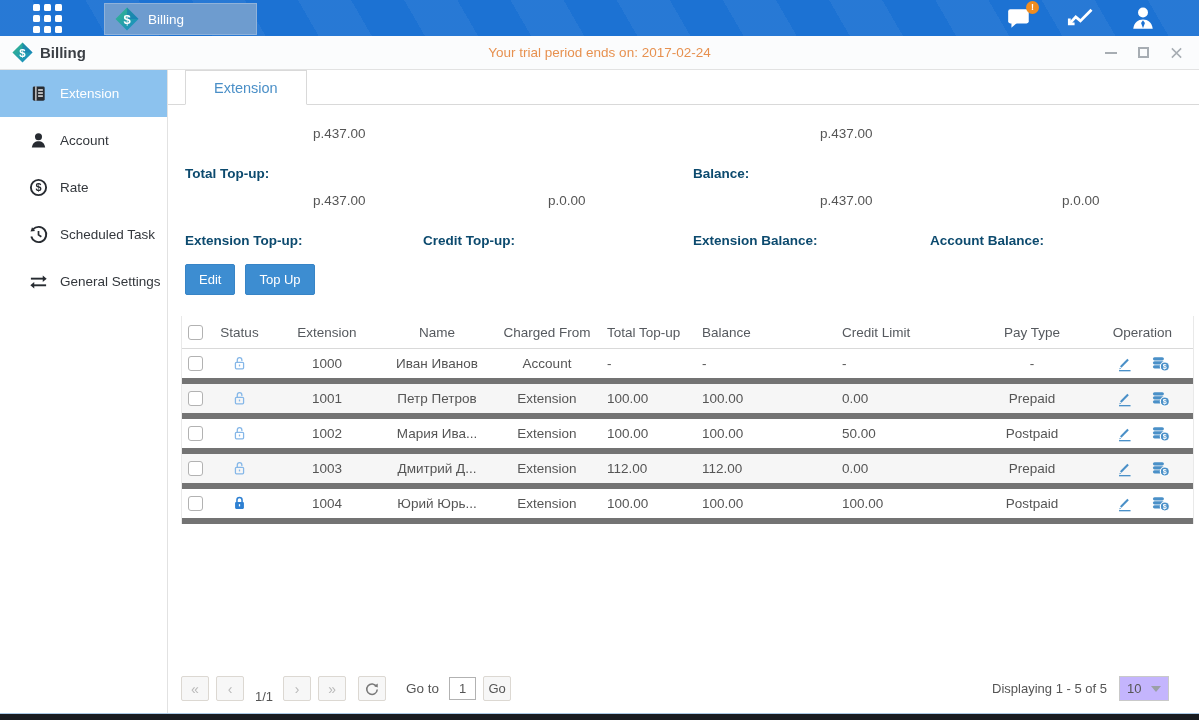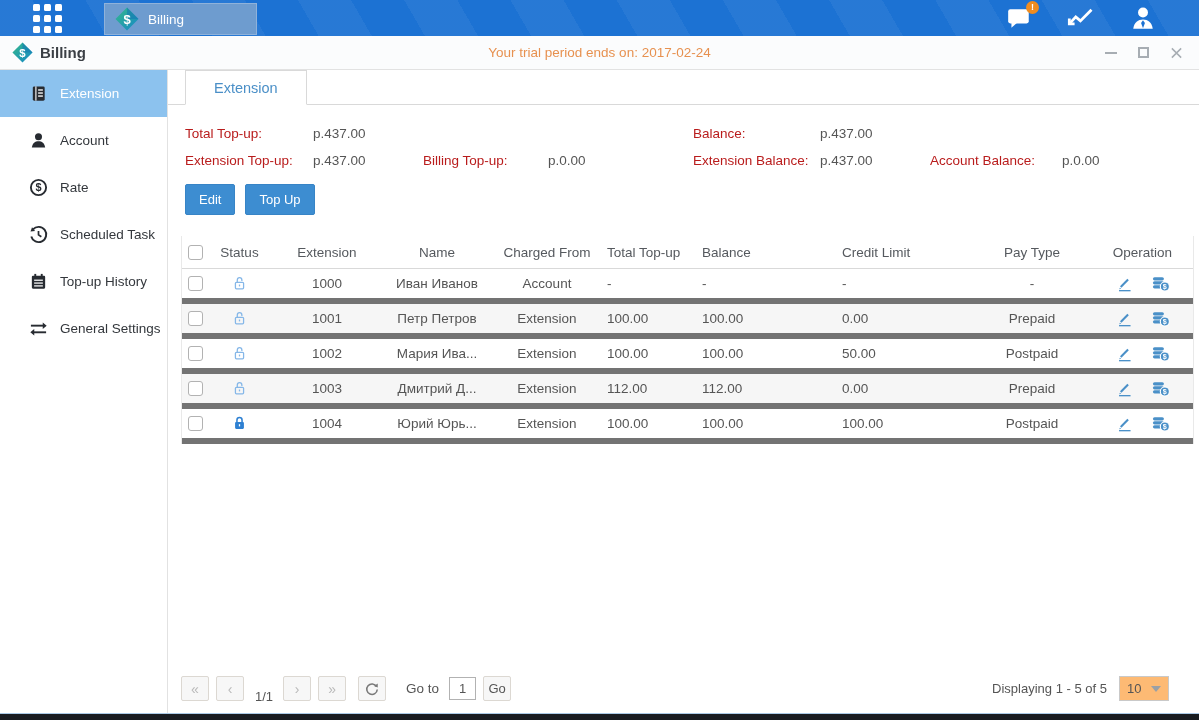--- a/index.html
+++ b/index.html
@@ -40,21 +40,21 @@
   .side-item.active { background:#8cc2ee; color:#fff; }
 
   .main { flex:1; display:flex; flex-direction:column; background:#fff; }
   .tab-row { height:35px; border-bottom:1px solid #d9d9d9; display:flex; align-items:flex-end; flex-shrink:0; }
   .tab { margin-left:17px; margin-bottom:-1px; height:35px; line-height:34px; padding:0 28px;
     background:#fff; border:1px solid #d9d9d9; border-bottom:1px solid #fff;
     color:#4a8fc7; font-size:14.5px; cursor:pointer; }
 
   .summary { display:grid; grid-template-columns:128px 110px 125px 145px 127px 110px 132px auto;
     row-gap:12px; padding:21px 0 0 17px; font-size:13.5px; flex-shrink:0; }
-  .summary .lbl { font-weight:normal; color:#b91c1c; }
+  .summary .lbl { font-weight:bold; color:#0c4a6e;margin-top:40px; }
   .summary .val { color:#555; }
   .g-r1c1{grid-row:1;grid-column:1} .g-r1c2{grid-row:1;grid-column:2}
   .g-r1c5{grid-row:1;grid-column:5} .g-r1c6{grid-row:1;grid-column:6}
   .g-r2c1{grid-row:2;grid-column:1} .g-r2c2{grid-row:2;grid-column:2}
   .g-r2c3{grid-row:2;grid-column:3} .g-r2c4{grid-row:2;grid-column:4}
   .g-r2c5{grid-row:2;grid-column:5} .g-r2c6{grid-row:2;grid-column:6}
   .g-r2c7{grid-row:2;grid-column:7} .g-r2c8{grid-row:2;grid-column:8}
 
   .btn-row { display:flex; gap:10px; padding:16px 0 0 17px; flex-shrink:0; }
   .btn-blue { background:#3d8dd1; color:#fff; border:1px solid #3784c6; border-radius:2px;
@@ -84,21 +84,21 @@
   .pg-btn { width:28px; height:25px; background:#f7f7f7; border:1px solid #dcd8d2; border-radius:2px;
     color:#b9b9b9; font-size:14px; display:flex; align-items:center; justify-content:center;
     margin-right:7px; cursor:pointer; }
   .pg-indicator { color:#555; font-size:13px; margin:16px 10px 0 4px; }
   .pg-refresh { margin-left:5px; color:#777; }
   .goto-lbl { margin:0 10px 0 13px; font-size:13.5px; color:#555; }
   .goto-input { width:27px; height:23px; border:1px solid #b2b2b2; text-align:center; font-size:13px;
     color:#555; font-family:inherit; }
   .go-btn { margin-left:7px; color:#555; font-size:13px; }
   .displaying { margin-left:auto; font-size:13px; color:#555; }
-  .page-size { margin-left:12px; width:50px; height:25px; border:1px solid #c9c9c9; background:#fdba74;
+  .page-size { margin-left:12px; width:50px; height:25px; border:1px solid #c9c9c9; background:#c4b5fd;
     display:flex; align-items:center; justify-content:space-between; padding:0 7px; font-size:13px;
     color:#555; cursor:pointer; }
   .tri-down { width:0; height:0; border-left:5px solid transparent; border-right:5px solid transparent;
     border-top:6px solid #9aa0a6; }
 
   .bottom-line { height:1px; background:#aac9e6; }
   .bottom-dark { height:6px; background:#181b20; }
 </style>
 </head>
 <body>
@@ -218,31 +218,20 @@
     <div class="side-item">
       <svg width="19" height="19" viewBox="0 0 20 20">
         <path d="M4.2 4.6 A8 8 0 1 1 2.4 12" fill="none" stroke="#272b31" stroke-width="2"></path>
         <polygon points="1.6,6.8 6.4,6.2 3.2,2.4" fill="#272b31"></polygon>
         <path d="M10 6.2 V10.4 L13 12.4" fill="none" stroke="#272b31" stroke-width="1.8"></path>
       </svg>
       <span>Scheduled Task</span>
     </div>
     <div class="side-item">
       <svg width="19" height="19" viewBox="0 0 20 20">
-        <rect x="3" y="4" width="14" height="13.5" rx="1.2" fill="#272b31"></rect>
-        <rect x="5.6" y="2" width="2" height="3.4" fill="#272b31"></rect>
-        <rect x="12.4" y="2" width="2" height="3.4" fill="#272b31"></rect>
-        <rect x="5.4" y="8" width="9.2" height="1.3" fill="#fff"></rect>
-        <rect x="5.4" y="11" width="9.2" height="1.3" fill="#fff"></rect>
-        <rect x="5.4" y="14" width="9.2" height="1.3" fill="#fff"></rect>
-      </svg>
-      <span>Top-up History</span>
-    </div>
-    <div class="side-item">
-      <svg width="19" height="19" viewBox="0 0 20 20">
         <rect x="2" y="6" width="13" height="2" fill="#272b31"></rect>
         <polygon points="14.5,3.6 18.6,7 14.5,10.4" fill="#272b31"></polygon>
         <rect x="5" y="13" width="13" height="2" fill="#272b31"></rect>
         <polygon points="5.5,10.6 1.4,14 5.5,17.4" fill="#272b31"></polygon>
       </svg>
       <span>General Settings</span>
     </div>
   </div>
 
   <div class="main">
@@ -250,21 +239,21 @@
       <div class="tab">Extension</div>
     </div>
 
     <div class="summary">
       <span class="lbl g-r1c1">Total Top-up:</span>
       <span class="val g-r1c2">p.437.00</span>
       <span class="lbl g-r1c5">Balance:</span>
       <span class="val g-r1c6">p.437.00</span>
       <span class="lbl g-r2c1">Extension Top-up:</span>
       <span class="val g-r2c2">p.437.00</span>
-      <span class="lbl g-r2c3">Billing Top-up:</span>
+      <span class="lbl g-r2c3">Credit Top-up:</span>
       <span class="val g-r2c4">p.0.00</span>
       <span class="lbl g-r2c5">Extension Balance:</span>
       <span class="val g-r2c6">p.437.00</span>
       <span class="lbl g-r2c7">Account Balance:</span>
       <span class="val g-r2c8">p.0.00</span>
     </div>
 
     <div class="btn-row">
       <button class="btn-blue">Edit</button>
       <button class="btn-blue">Top Up</button>

